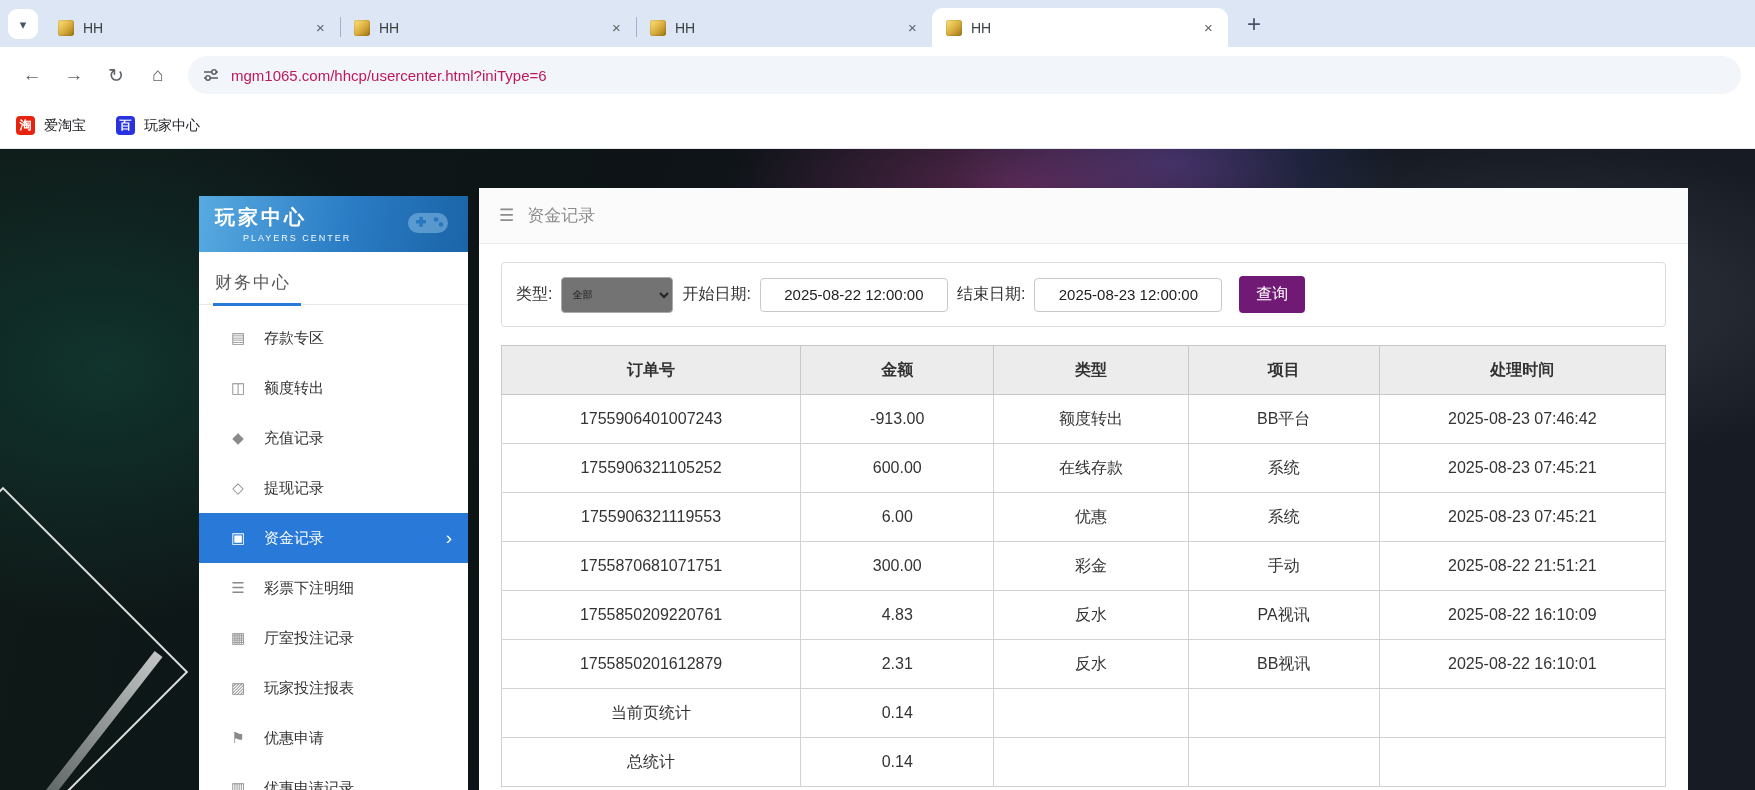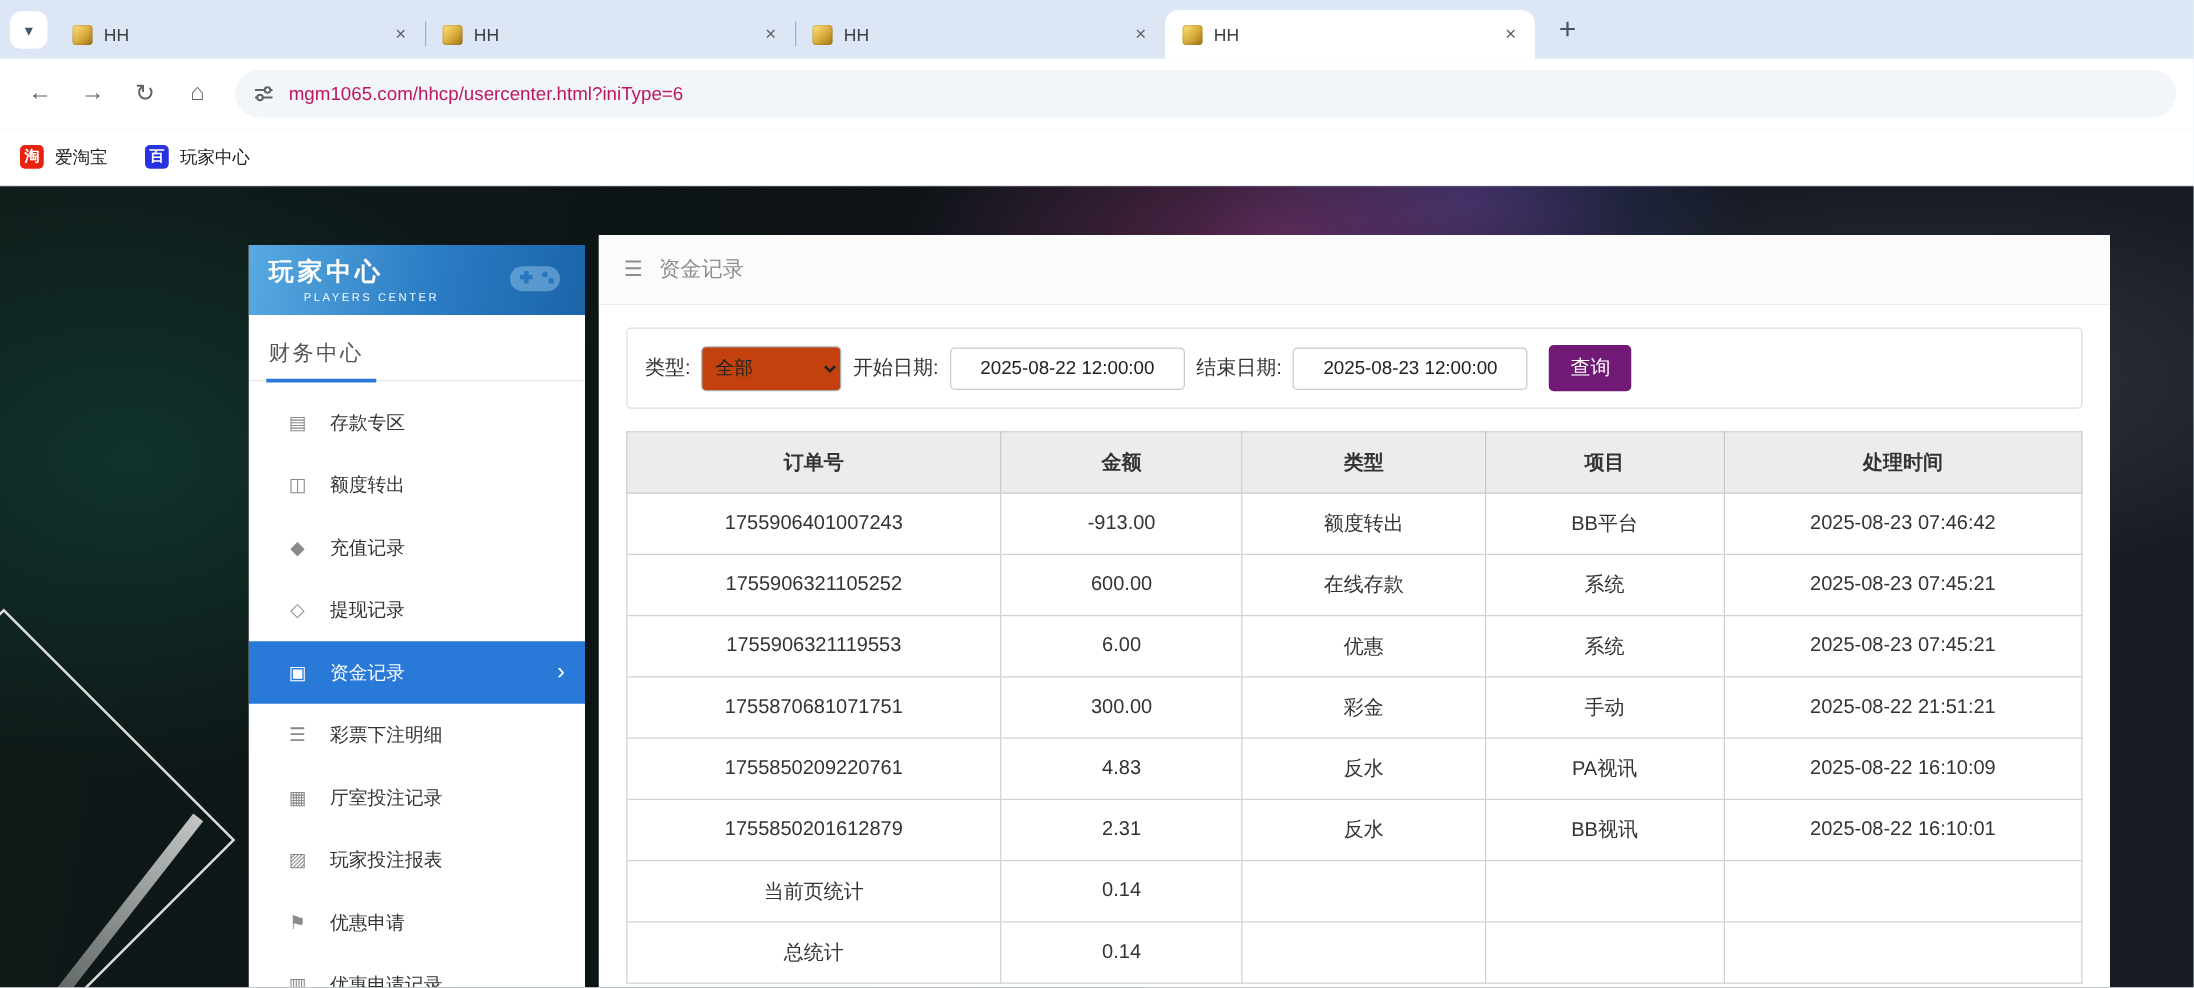--- a/index.html
+++ b/index.html
@@ -78,22 +78,22 @@
   
   .content { position:absolute; left:479px; top:39px; right:67px; bottom:0; background:#fff;
     display:flex; flex-direction:column; overflow:hidden; }
   .content-header { height:56px; flex:none; background:#fbfbfb; border-bottom:1px solid #ececec;
     display:flex; align-items:center; gap:13px; padding:0 20px; color:#8d8d8d; font-size:17px; }
   .hamburger { font-size:17px; color:#8d8d8d; }
   .content-body { flex:1; padding:18px 22px; overflow:hidden; }
 
   .filterbar { border:1px solid #dcdcdc; border-radius:4px; padding:13px 14px; display:flex; align-items:center;
     gap:9px; margin-bottom:18px; font-size:16px; color:#333; }
-  .type-select { width:112px; height:36px; border:1px solid #ababab; border-radius:4px; font-size:15px;
-    padding:0 6px; color:#222; background:#c2410c; font-family:"Liberation Sans", sans-serif; }
+  .type-select { width:112px; height:36px; border:1px solid #ababab; border-radius:4px; font-size:10px;
+    padding:0 6px; color:#222; background:#737373; font-family:"Liberation Sans", sans-serif; }
   .date-input { width:188px; height:34px; border:1px solid #c9c9c9; border-radius:4px; font-size:15px;
     color:#222; text-align:center; font-family:"Liberation Sans", sans-serif; }
   .search-btn { height:37px; padding:0 17px; background:#701a75; color:#fff; border:none; border-radius:4px;
     font-size:16px; margin-left:8px; cursor:pointer; font-family:"Liberation Sans", sans-serif; }
 
   .records { width:100%; border-collapse:collapse; table-layout:fixed; }
   .records th, .records td { border:1px solid #d2d2d2; height:49px; text-align:center; font-size:16px;
     color:#333; padding:0 6px; overflow:hidden; white-space:nowrap; }
   .records th { background:#ececec; font-weight:bold; border-color:#c8c8c8; }
 </style>

